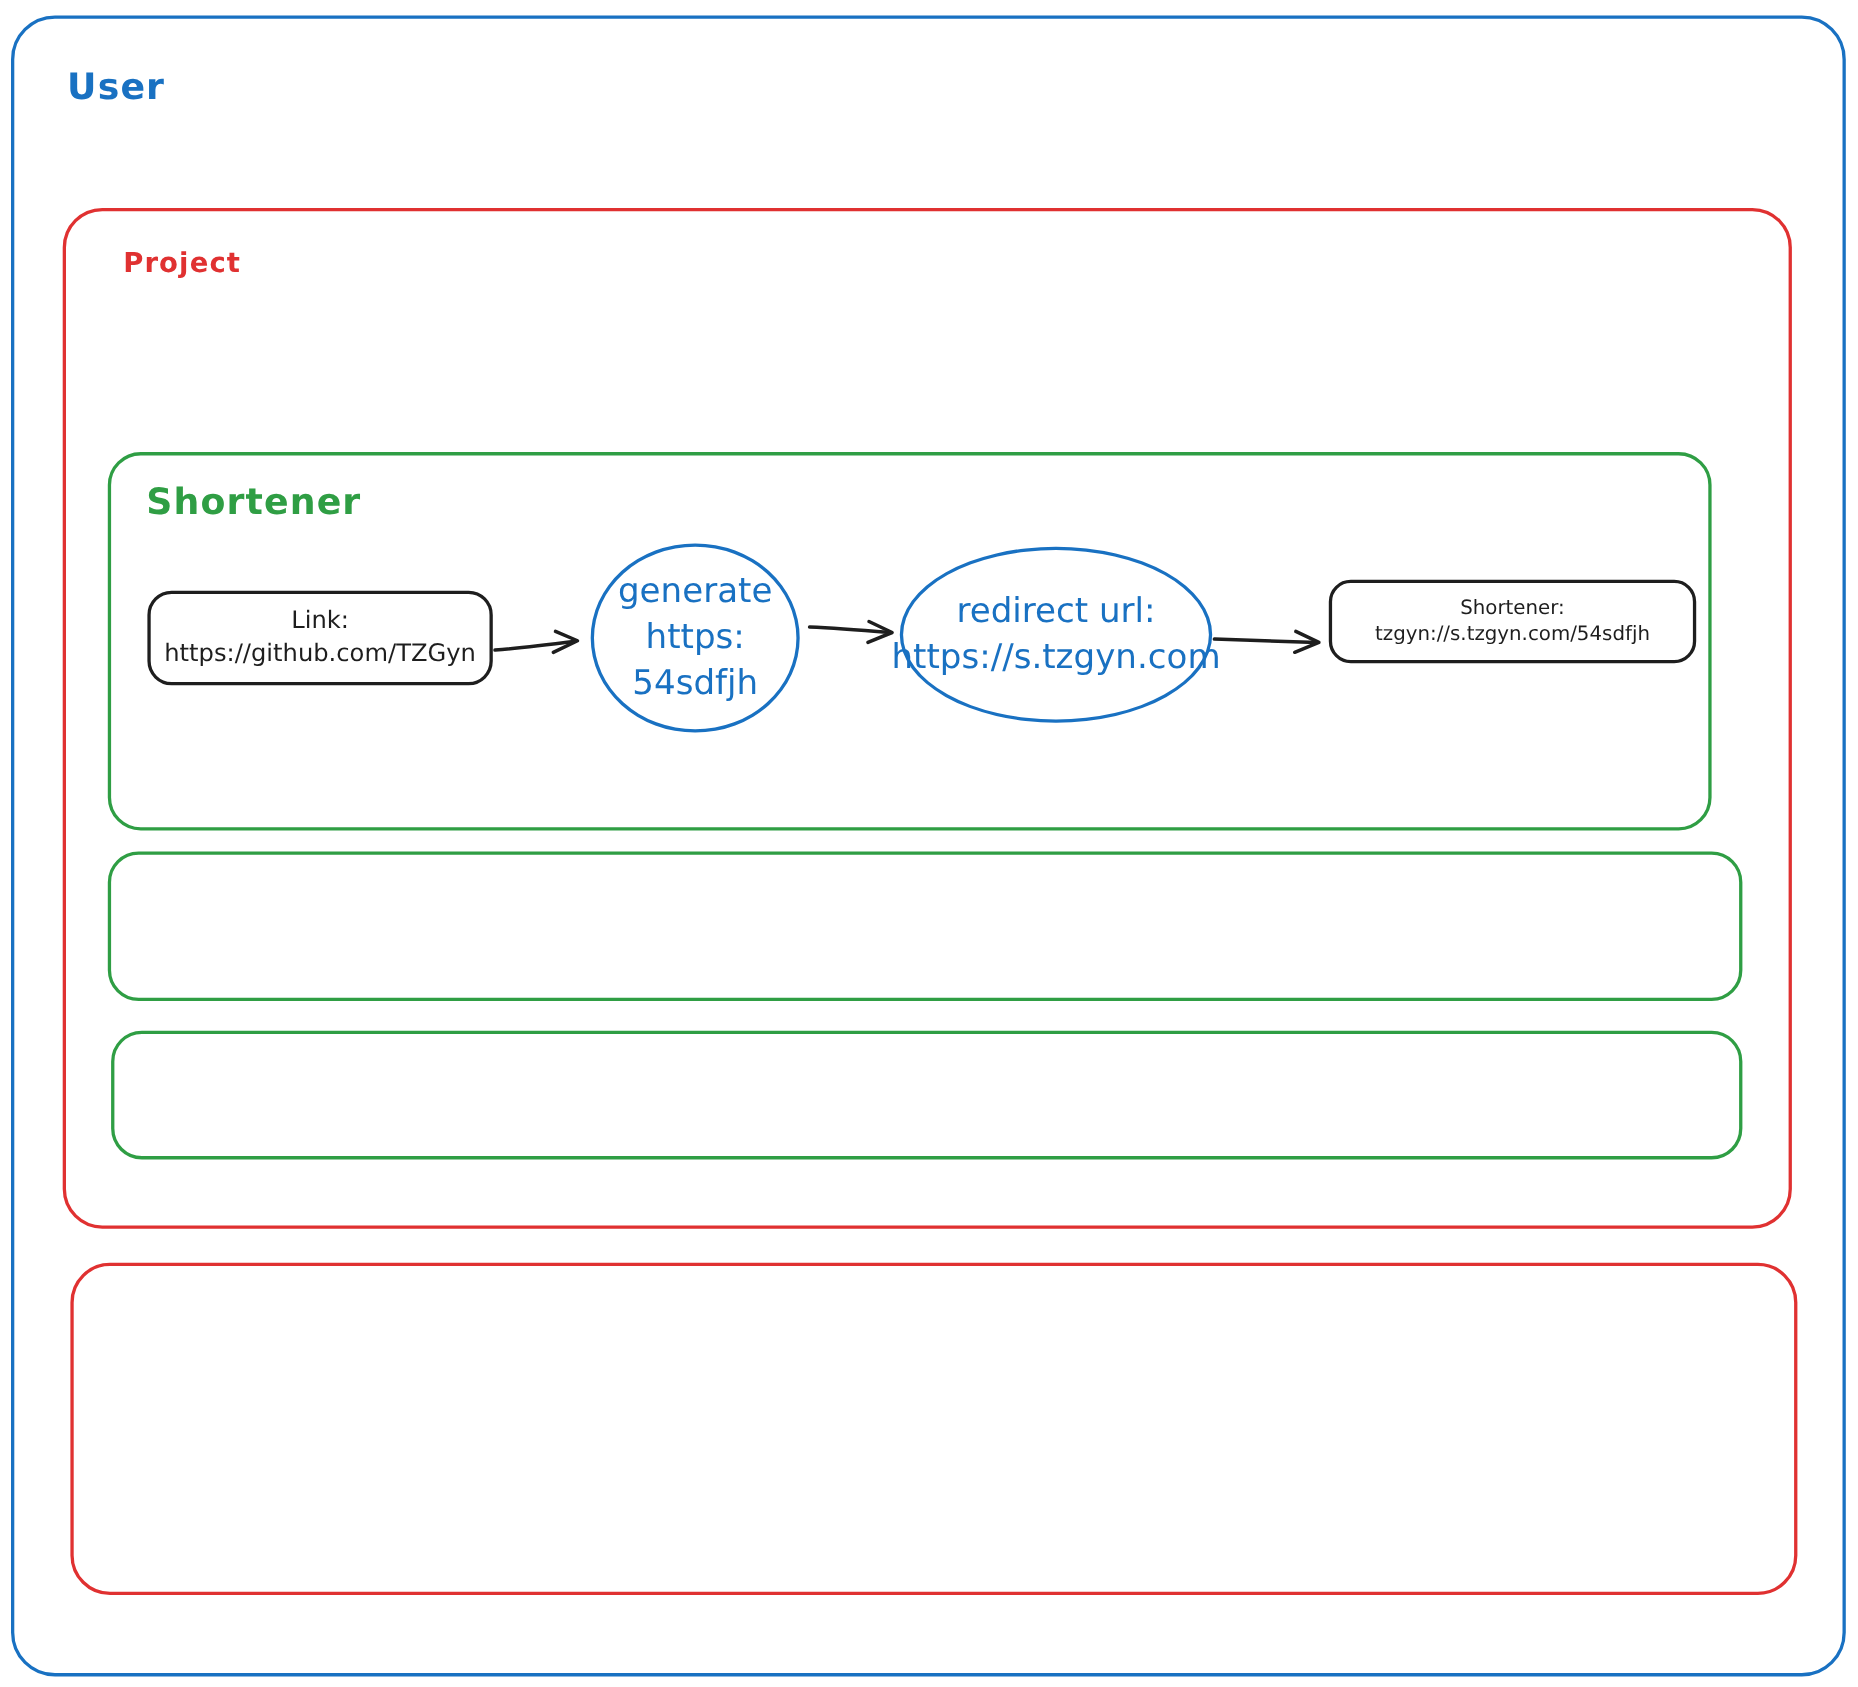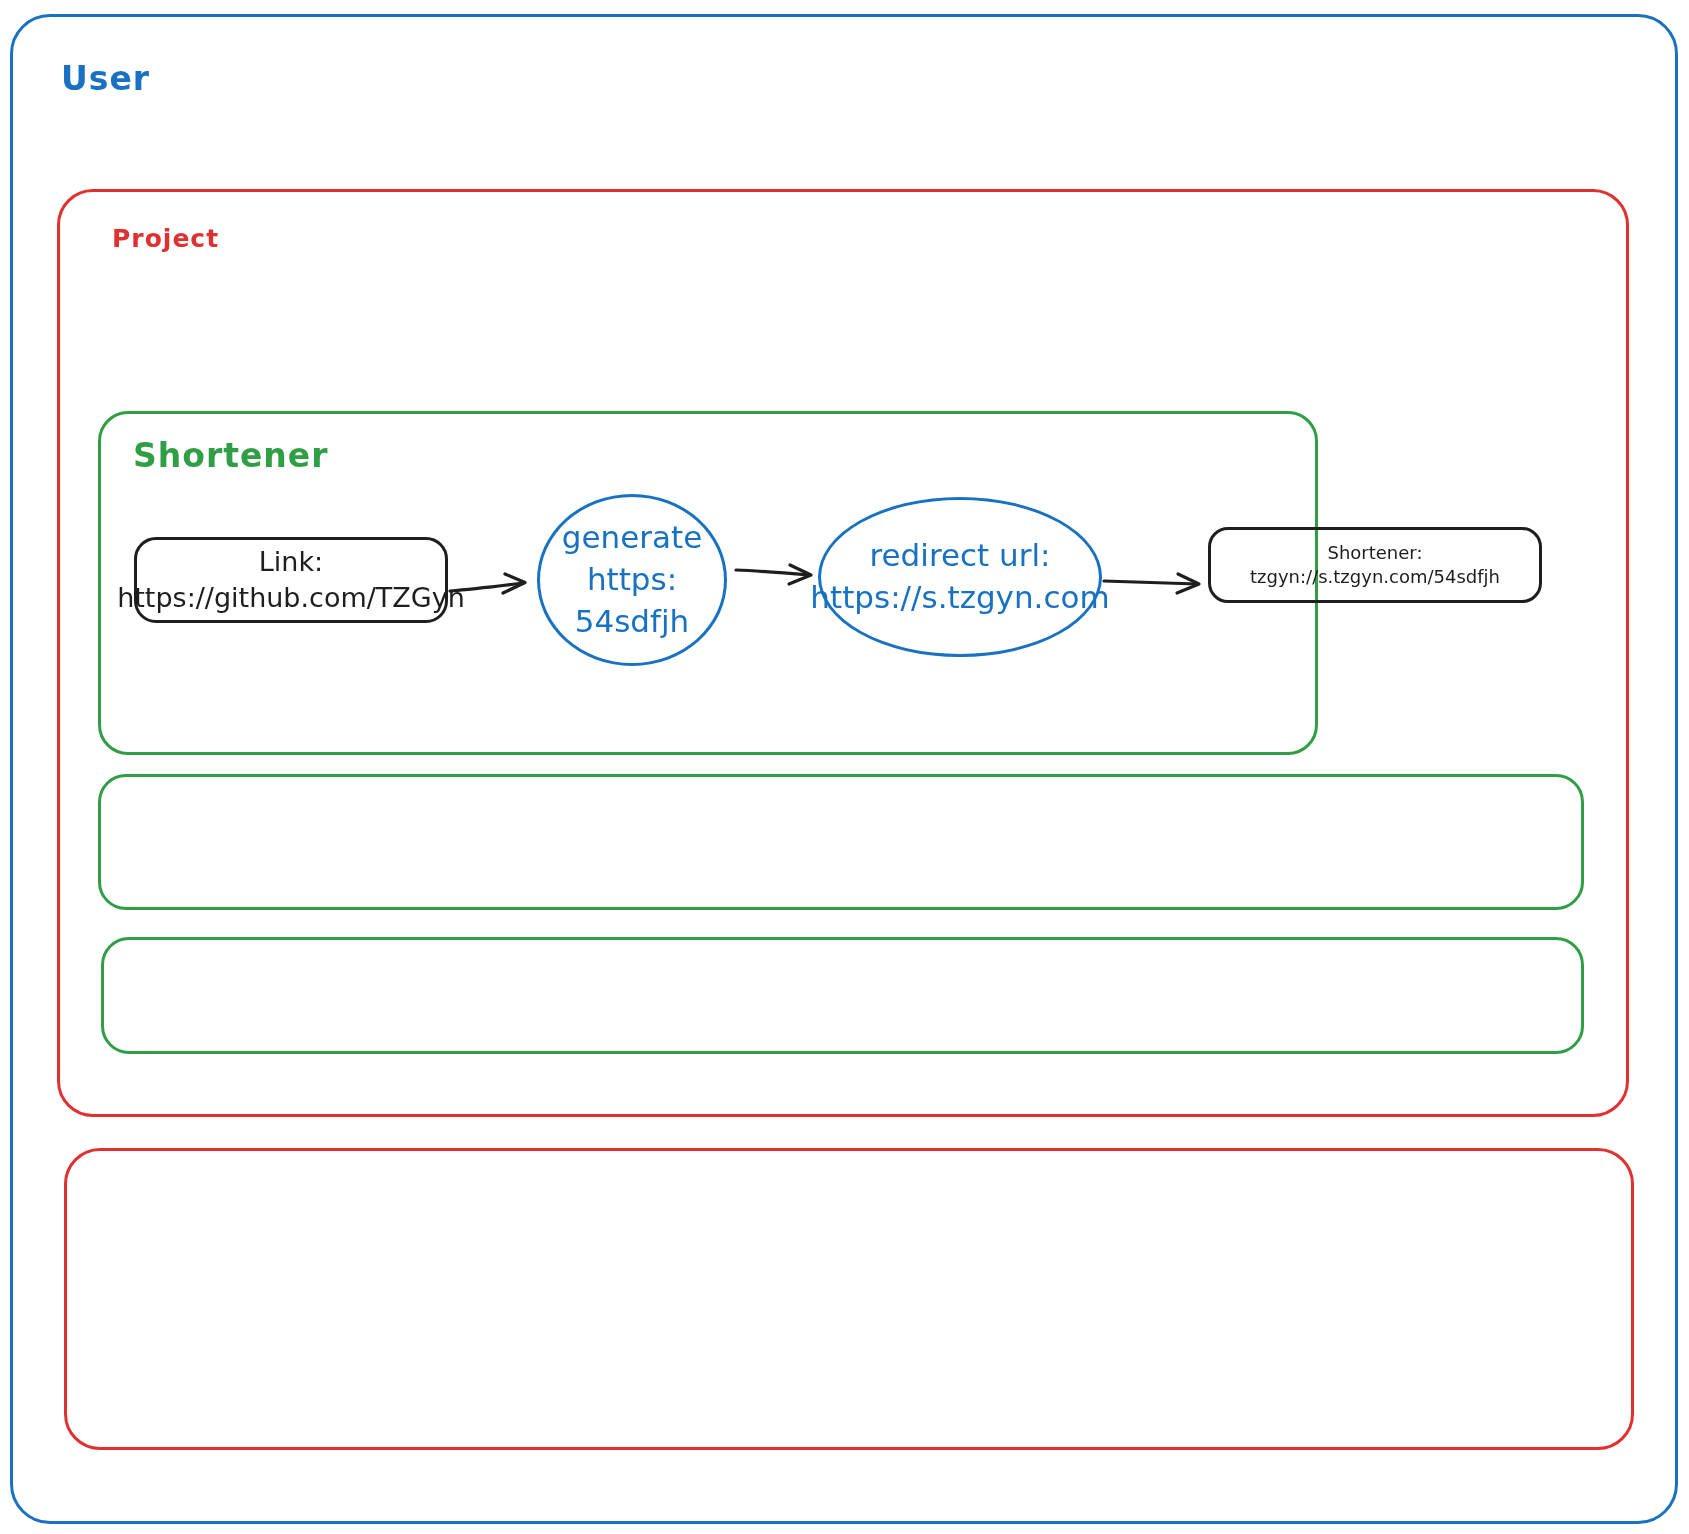--- a/index.html
+++ b/index.html
@@ -17,21 +17,21 @@
     border:3.5px solid var(--blue,#1971c2);border-radius:40px;
   }
   .box-label{position:absolute;font-weight:bold;letter-spacing:1px;white-space:nowrap;}
   .user-label{left:48px;top:42px;font-size:33px;color:var(--blue,#1971c2);}
   .project-box{
     left:44px;top:172px;width:1572px;height:928px;
     border:3.5px solid var(--red,#e03131);border-radius:36px;
   }
   .project-label{left:52px;top:32px;font-size:25px;color:var(--red,#e03131);}
   .shortener-box{
-    left:38px;top:219px;width:1220px;height:344px;
+    left:38px;top:219px;width:1458px;height:344px;
     border:3px solid var(--green,#2f9e44);border-radius:30px;
   }
   .shortener-label{left:32px;top:22px;font-size:33px;color:var(--green,#2f9e44);}
   .green-empty-1{
     left:38px;top:582px;width:1486px;height:136px;
     border:3px solid var(--green,#2f9e44);border-radius:28px;
   }
   .green-empty-2{
     left:41px;top:745px;width:1483px;height:117px;
     border:3px solid var(--green,#2f9e44);border-radius:28px;
@@ -41,21 +41,21 @@
     border:3.5px solid var(--red,#e03131);border-radius:36px;
   }
   
   .node{
     position:absolute;display:flex;flex-direction:column;
     align-items:center;justify-content:center;text-align:center;
     box-sizing:border-box;line-height:1.35;
   }
   .rect-node{
     border:3px solid var(--ink,#1e1e1e);border-radius:22px;
-    font-size:27px;color:var(--ink,#1e1e1e);
+    font-size:22px;color:var(--ink,#1e1e1e);
   }
   .link-node{left:33px;top:123px;width:314px;height:86px;}
   .result-node{left:1107px;top:113px;width:334px;height:76px;font-size:18px;border-radius:20px;}
   .circle-node{
     border:3.5px solid var(--blue,#1971c2);border-radius:50%;
     color:var(--blue,#1971c2);font-size:31px;
   }
   .code-node{left:436px;top:80px;width:190px;height:172px;}
   .redirect-node{left:717px;top:83px;width:284px;height:160px;}
   .arrow{position:absolute;}

